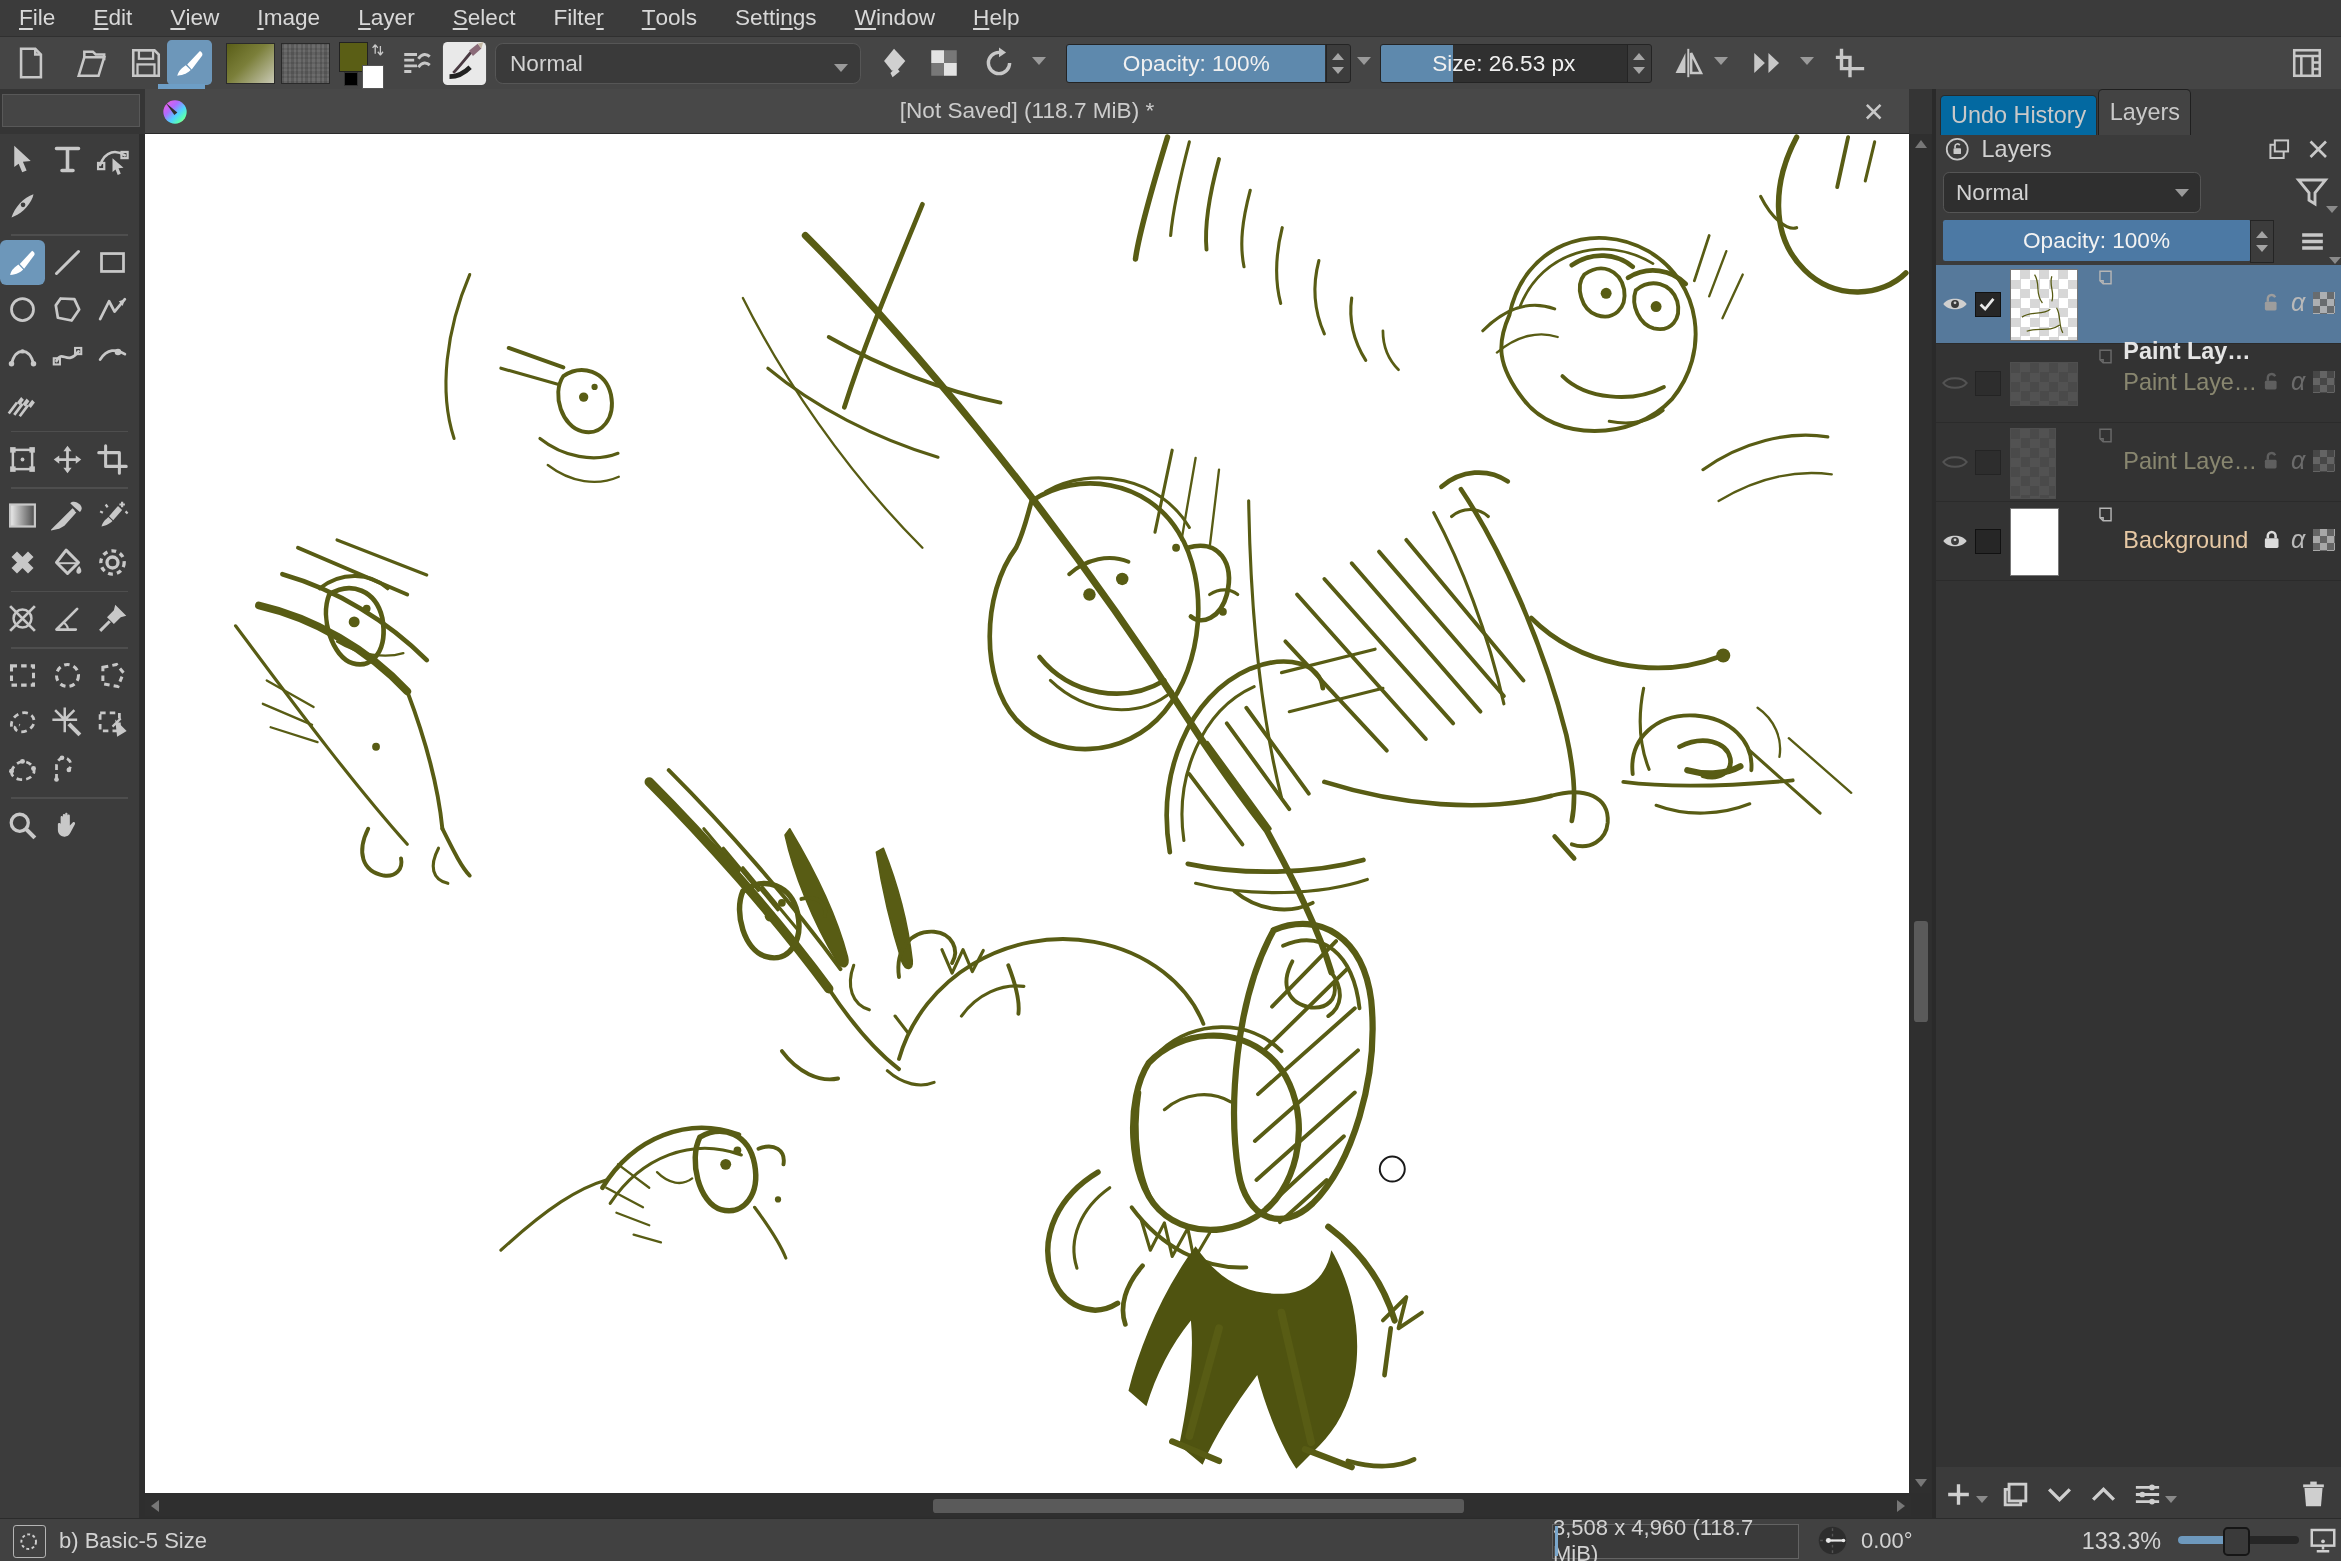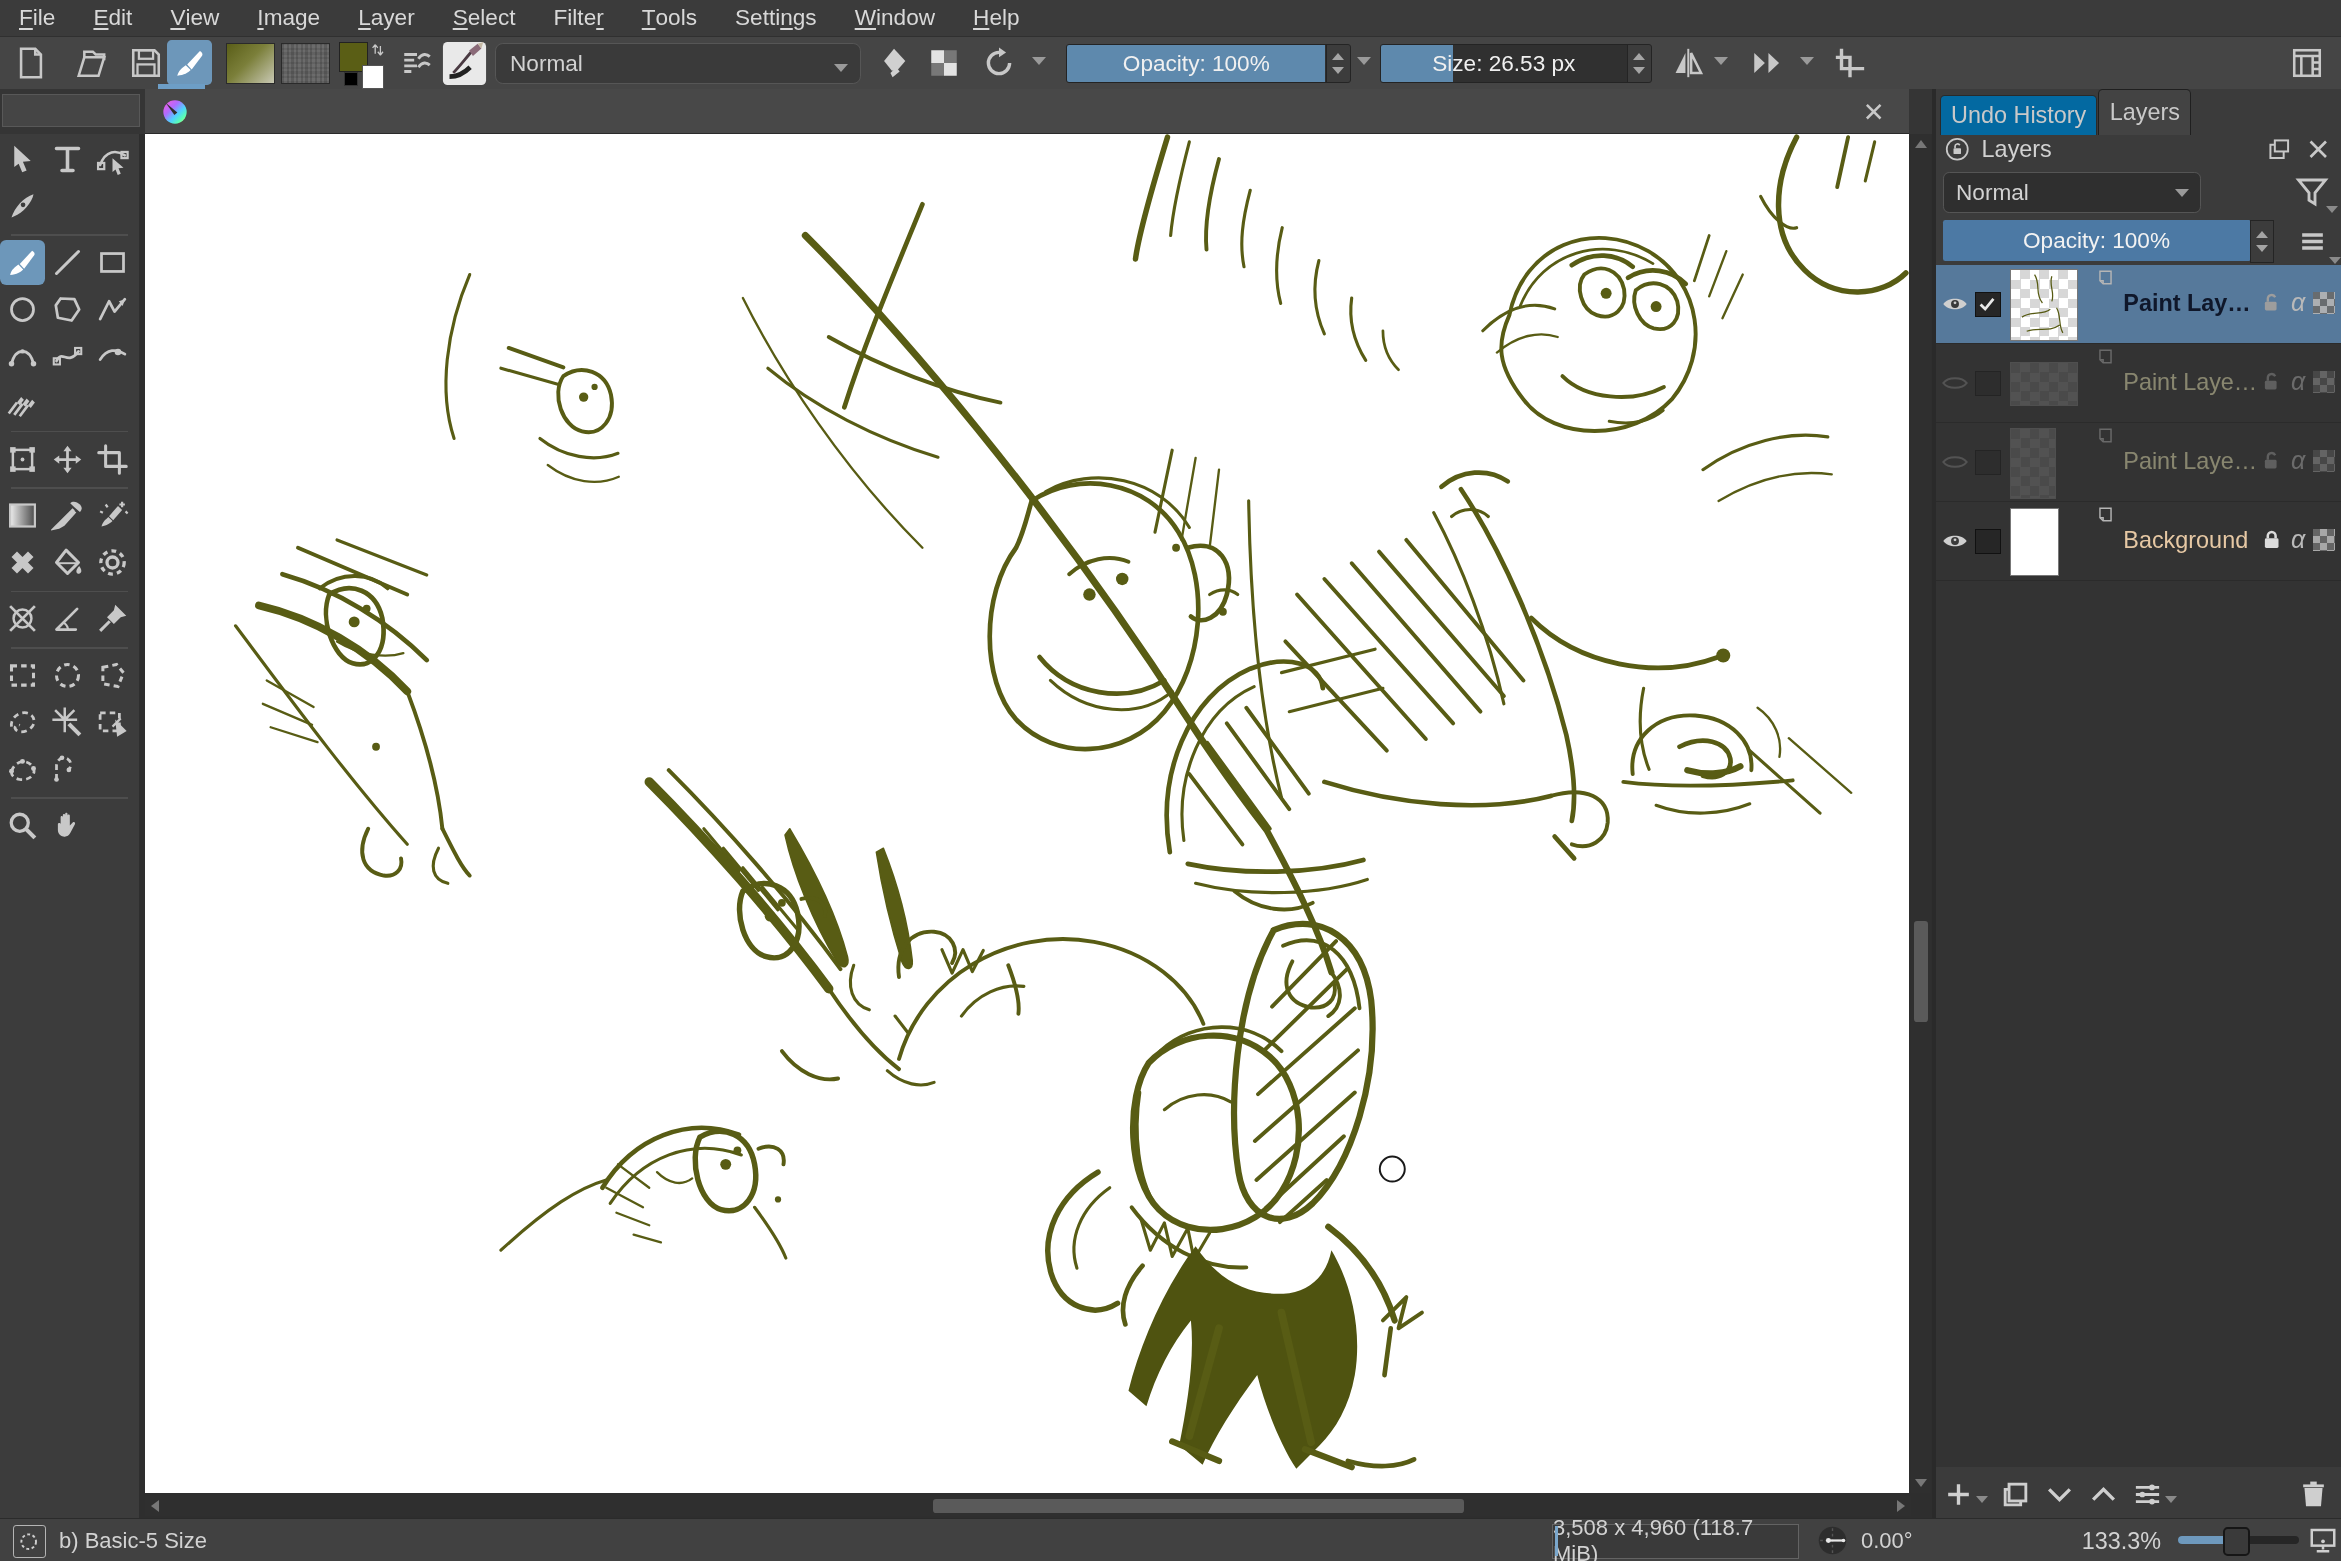--- a/index.html
+++ b/index.html
@@ -66,21 +66,21 @@
   .lrow{position:absolute;left:0;width:405px;height:78px;border-bottom:0.8px solid #2b2b2b;}
   .lrow.sel{background:#56799b;}
   .leye{position:absolute;left:4.7px;top:25px;width:28px;height:28px;}
   .leye svg{width:28px;height:28px;}
   .lchk{position:absolute;left:39px;top:27px;width:23.4px;height:23.4px;background:#262626;border:0.8px solid #111;}
   .lchk svg{width:22px;height:22px;}
   .lthumb{position:absolute;border:0.8px solid #777;}
   .ldec{position:absolute;left:160px;top:3.1px;width:19px;height:19px;}
   .ldec svg{width:19px;height:19px;}
   .lname{position:absolute;left:187px;top:25px;font-size:23.4px;color:#fef9c3;white-space:nowrap;}
-  .lrow.sel .lname{color:#0f172a;font-weight:bold;}
+  .lrow.sel .lname{color:#e5e5e5;font-weight:bold;margin-top:48px;}
   .licons{position:absolute;right:6.2px;top:23.4px;display:flex;gap:7.8px;align-items:center;}
   .licons svg{width:23.4px;height:23.4px;}
   .lalpha{font-size:25px;color:#b9b9b9;font-style:italic;}
   .chk9{width:22px;height:22px;background:
      repeating-conic-gradient(#b5b5b5 0% 25%, #6a6a6a 0% 50%);background-size:14px 14px;opacity:.9;}
   .dim{opacity:.42;}
   .checker-light{background:repeating-conic-gradient(#d7d7d7 0% 25%,#ffffff 0% 50%);background-size:19px 19px;}
   .checker-dark{background:repeating-conic-gradient(#7d7d7d 0% 25%,#6b6b6b 0% 50%);background-size:19px 19px;}
   #lbuttons{position:absolute;left:0;top:1383px;width:405px;height:44px;display:flex;align-items:center;}
   #lbuttons .b{display:flex;align-items:center;justify-content:center;width:44px;height:41px;}
@@ -265,20 +265,21 @@
                 <stop offset="0.35" stop-color="#b06bff"></stop>
                 <stop offset="0.6" stop-color="#4fd2ff"></stop>
                 <stop offset="0.8" stop-color="#5bffb0"></stop>
                 <stop offset="1" stop-color="#ffe95b"></stop>
               </linearGradient>
             </defs>
             <circle cx="12" cy="12" r="10" fill="url(#kl)"></circle>
             <path d="M4 4 L14 12.5 L11.5 14.5 Z" fill="#2f2f2f"></path>
           </svg>
       </div>
+      <div id="doc-title">[Not Saved]  (118.7 MiB) *</div>
       <div class="abs" style="right:23.4px;top:11px;width:23.4px;height:23.4px">
         <svg viewBox="0 0 24 24">
             <path d="M5 5 L19 19 M19 5 L5 19" stroke="#c8c8c8" stroke-width="2.6"></path>
           </svg>
       </div>
     </div>
   </div>
 
   <div class="abs" id="toolbox">
       <div class="tool">

